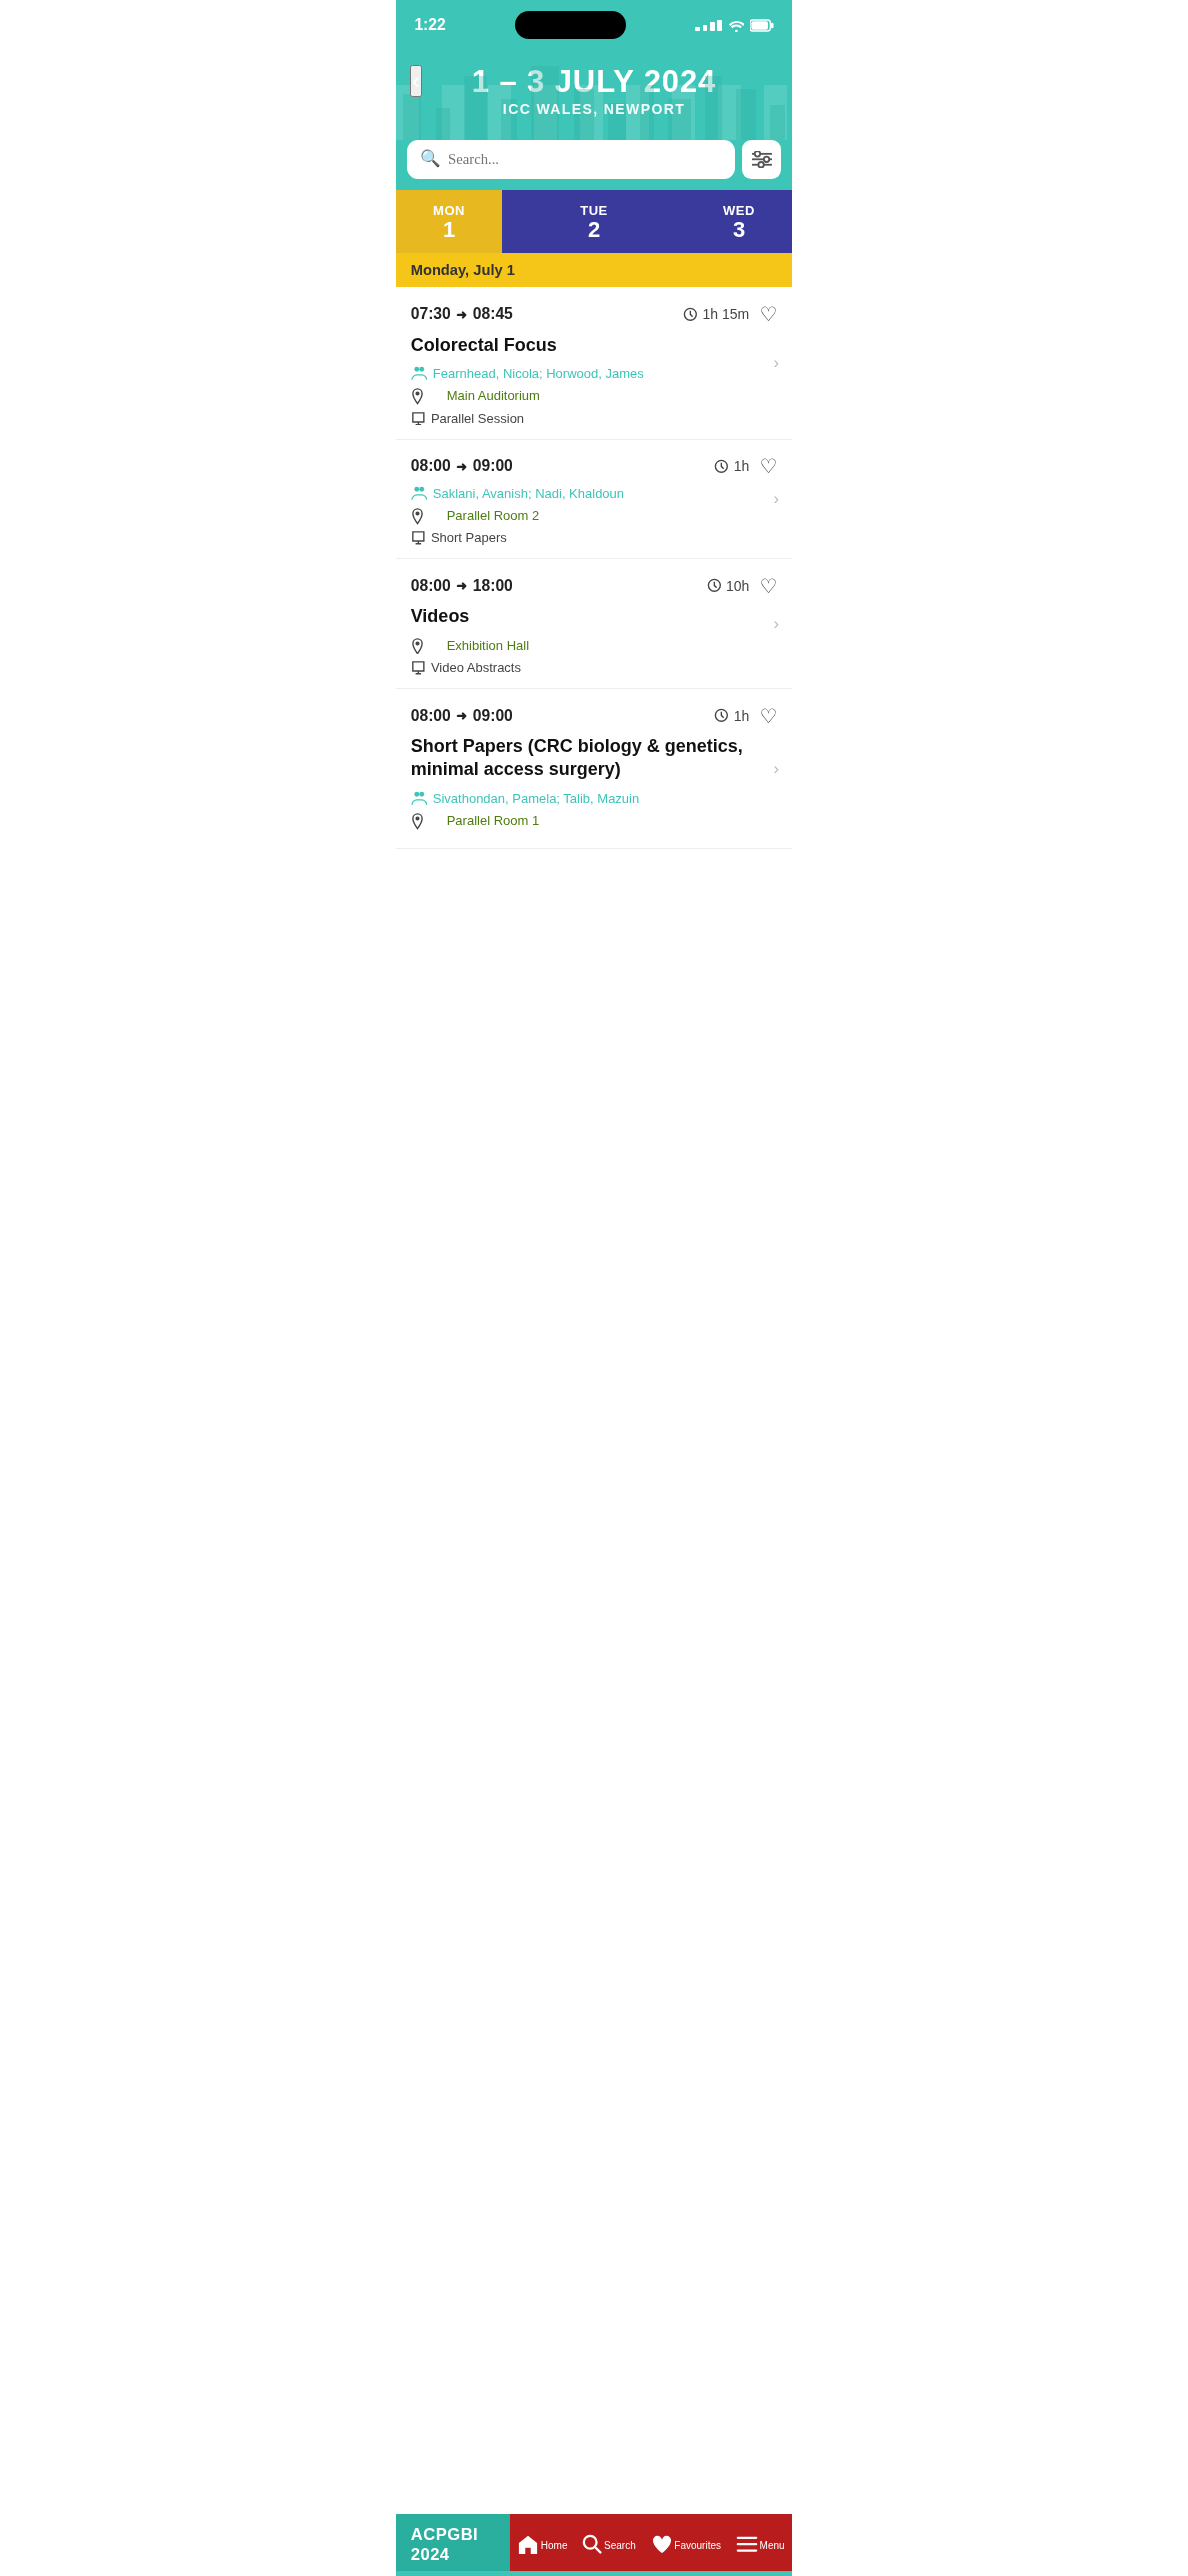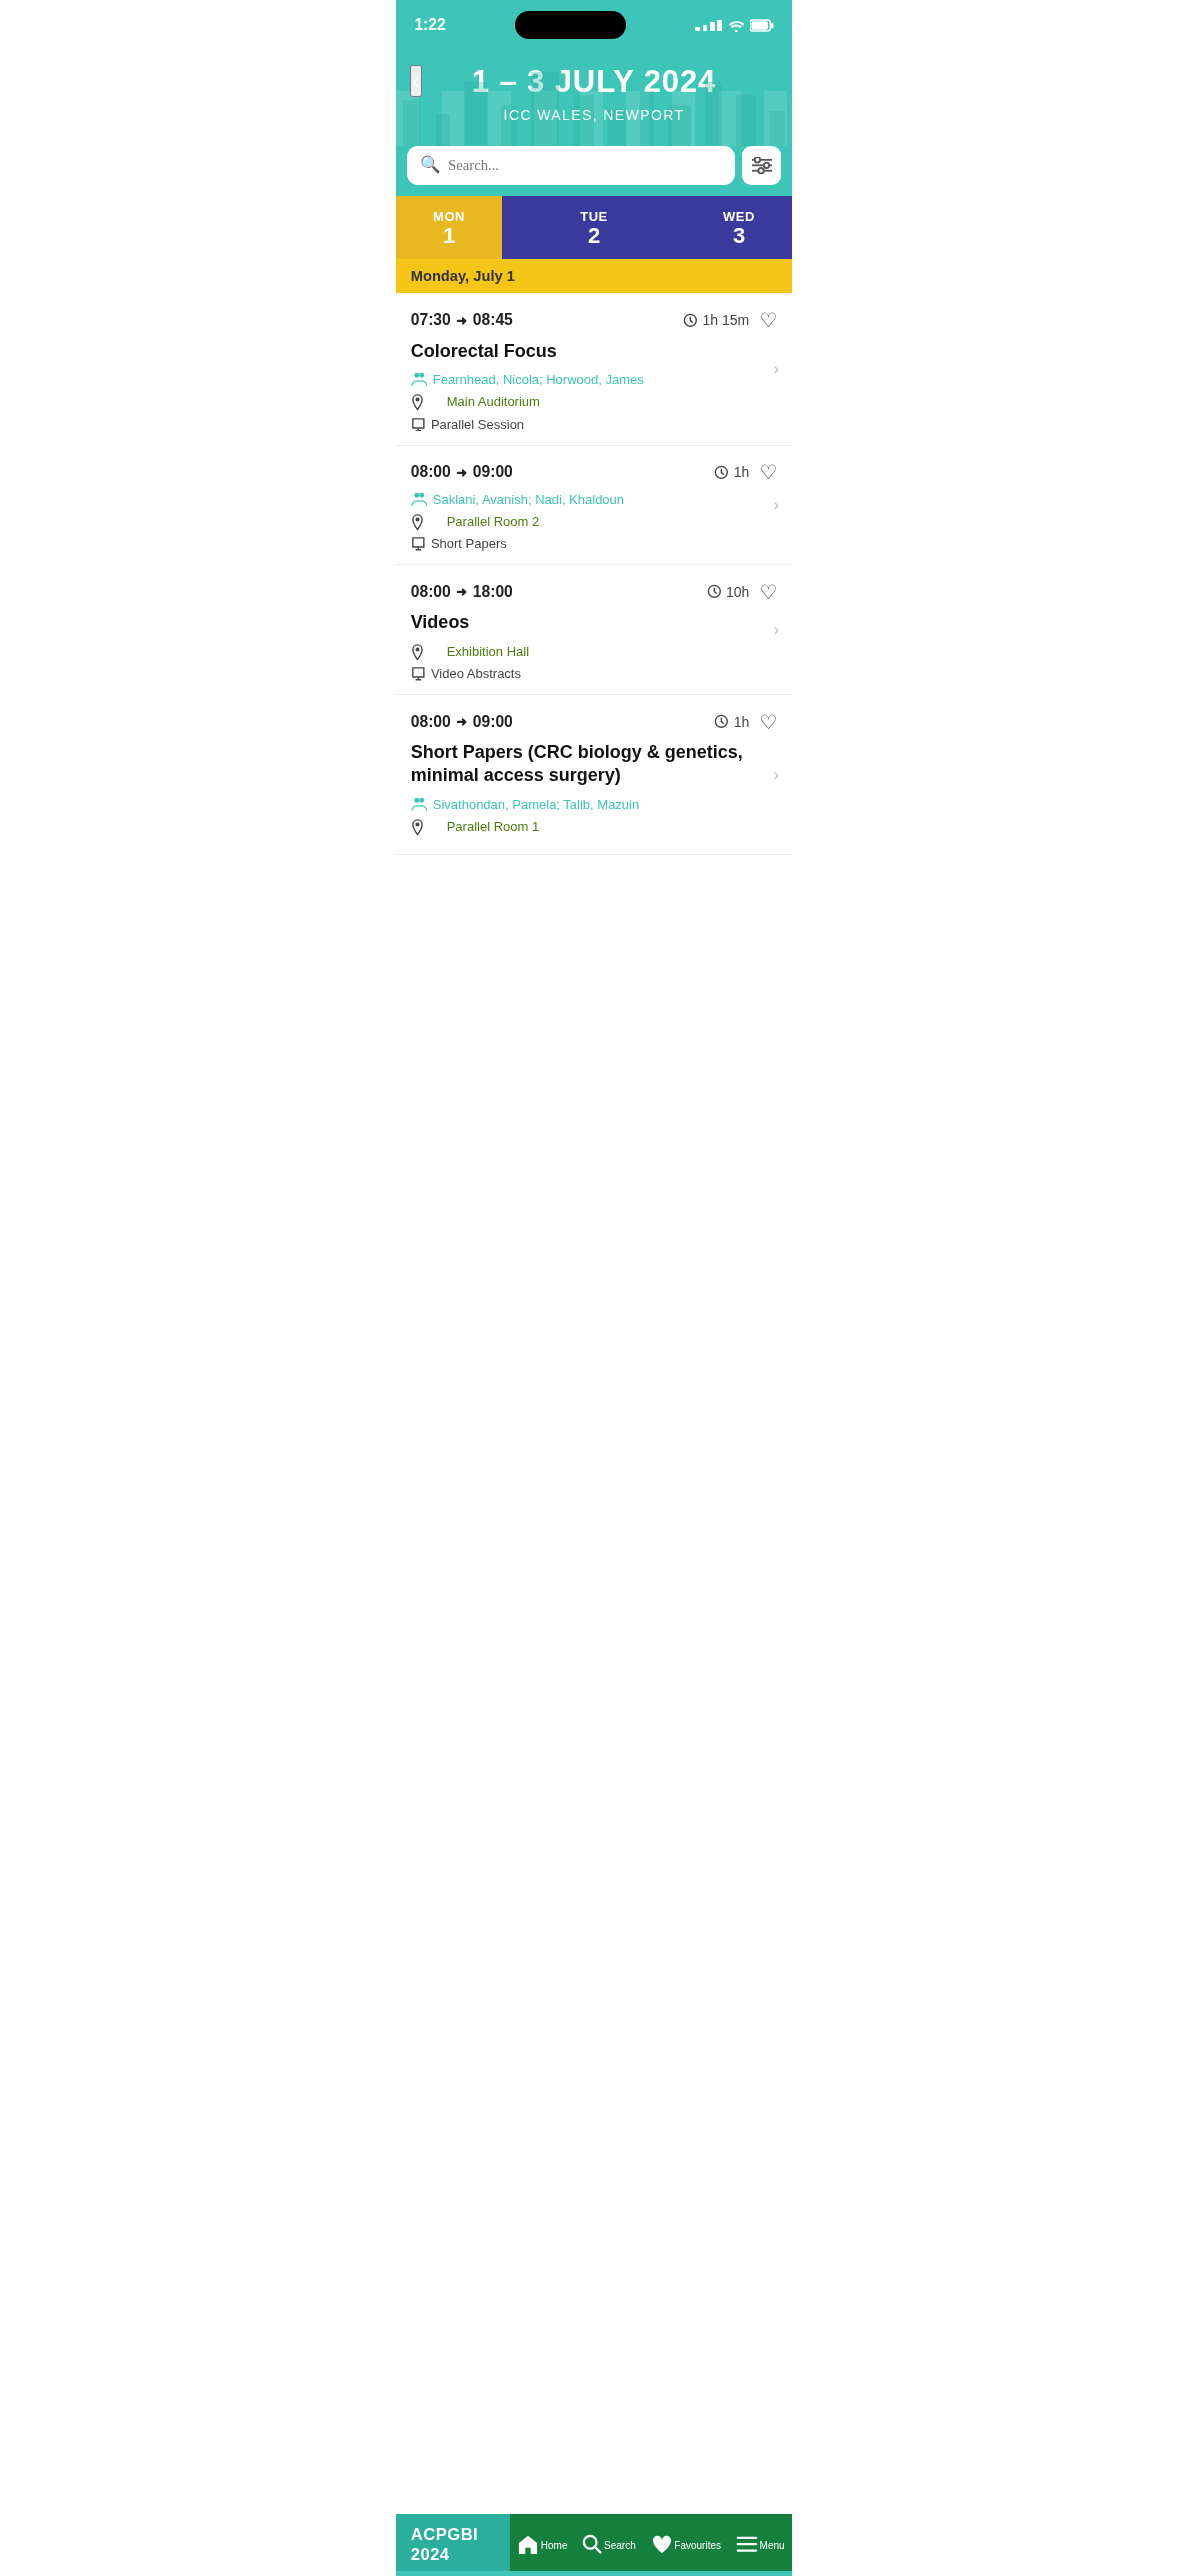--- a/index.html
+++ b/index.html
@@ -91,23 +91,23 @@
     .header-date {
       color: white;
       font-size: 31px;
       font-weight: 800;
       letter-spacing: 0.9px;
       line-height: 1.1;
     }
     .header-venue {
       color: white;
       font-size: 14px;
-      font-weight: 400;
+      font-weight: 700;
       letter-spacing: 1.4px;
-      margin-top: 8px;
+      margin-top: 2px;
       opacity: 0.95;
     }
 
     
     .search-bar-wrap {
       background: #3dc5b8;
       padding: 0 11px 11px;
       display: flex;
       gap: 7.4px;
       align-items: center;
@@ -266,21 +266,21 @@
     }
 
     
     .bottom-nav {
       position: fixed;
       bottom: 0;
       left: 50%;
       transform: translateX(-50%);
       width: 100%;
       max-width: 396px;
-      background: #15803d;
+      background: #b91c1c;
       display: flex;
       align-items: stretch;
       border-top: none;
     }
     .nav-brand {
       background: #2aaf9f;
       display: flex;
       align-items: center;
       justify-content: center;
       padding: 11px 14.7px;

